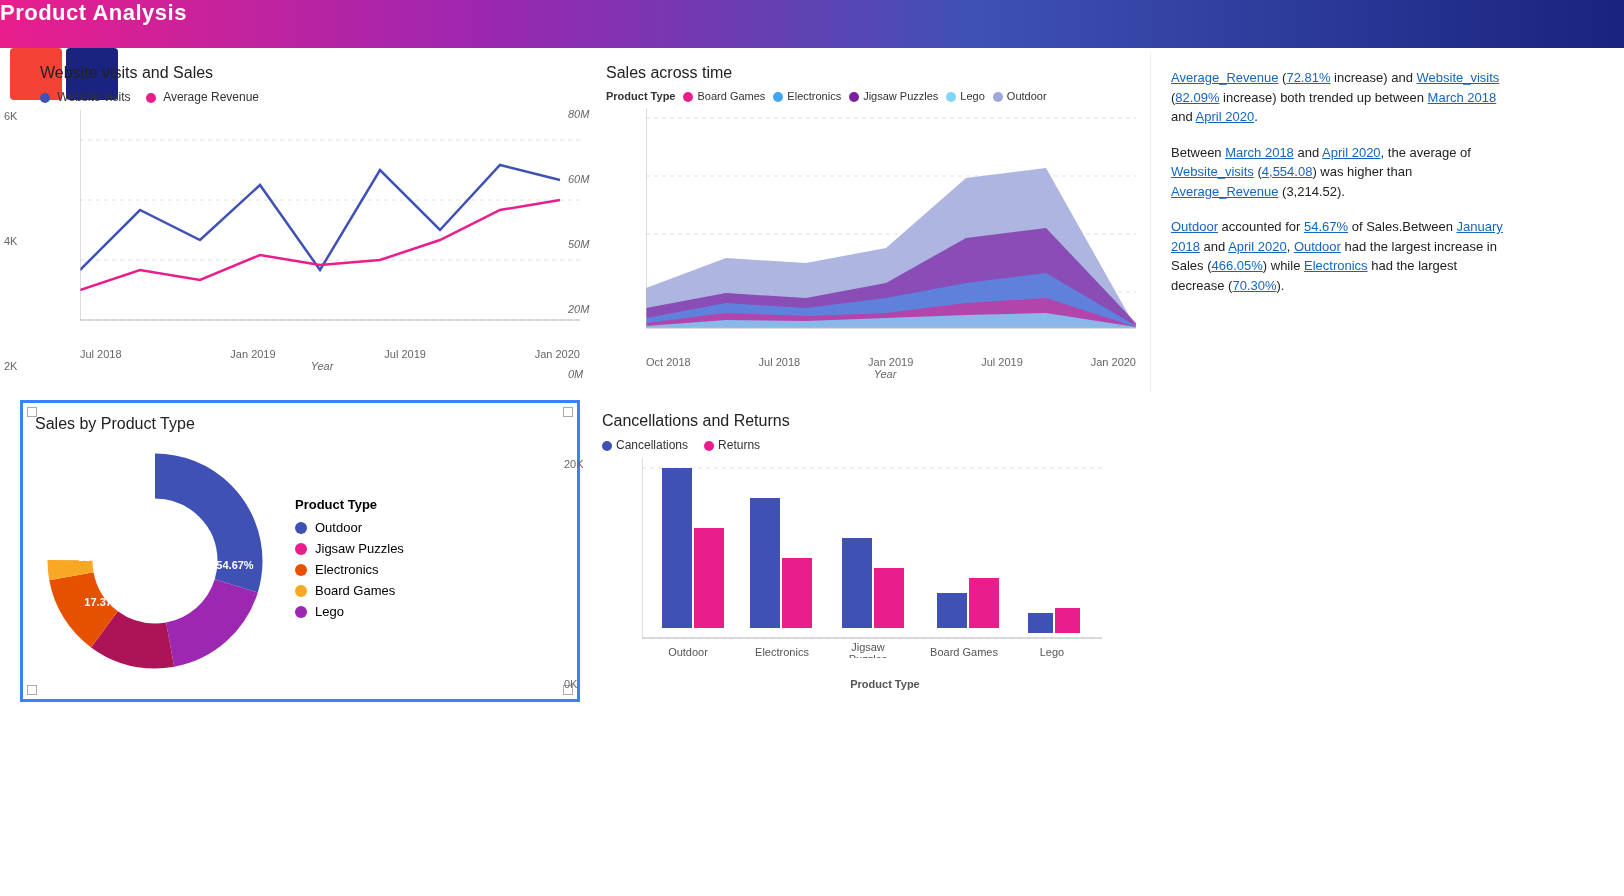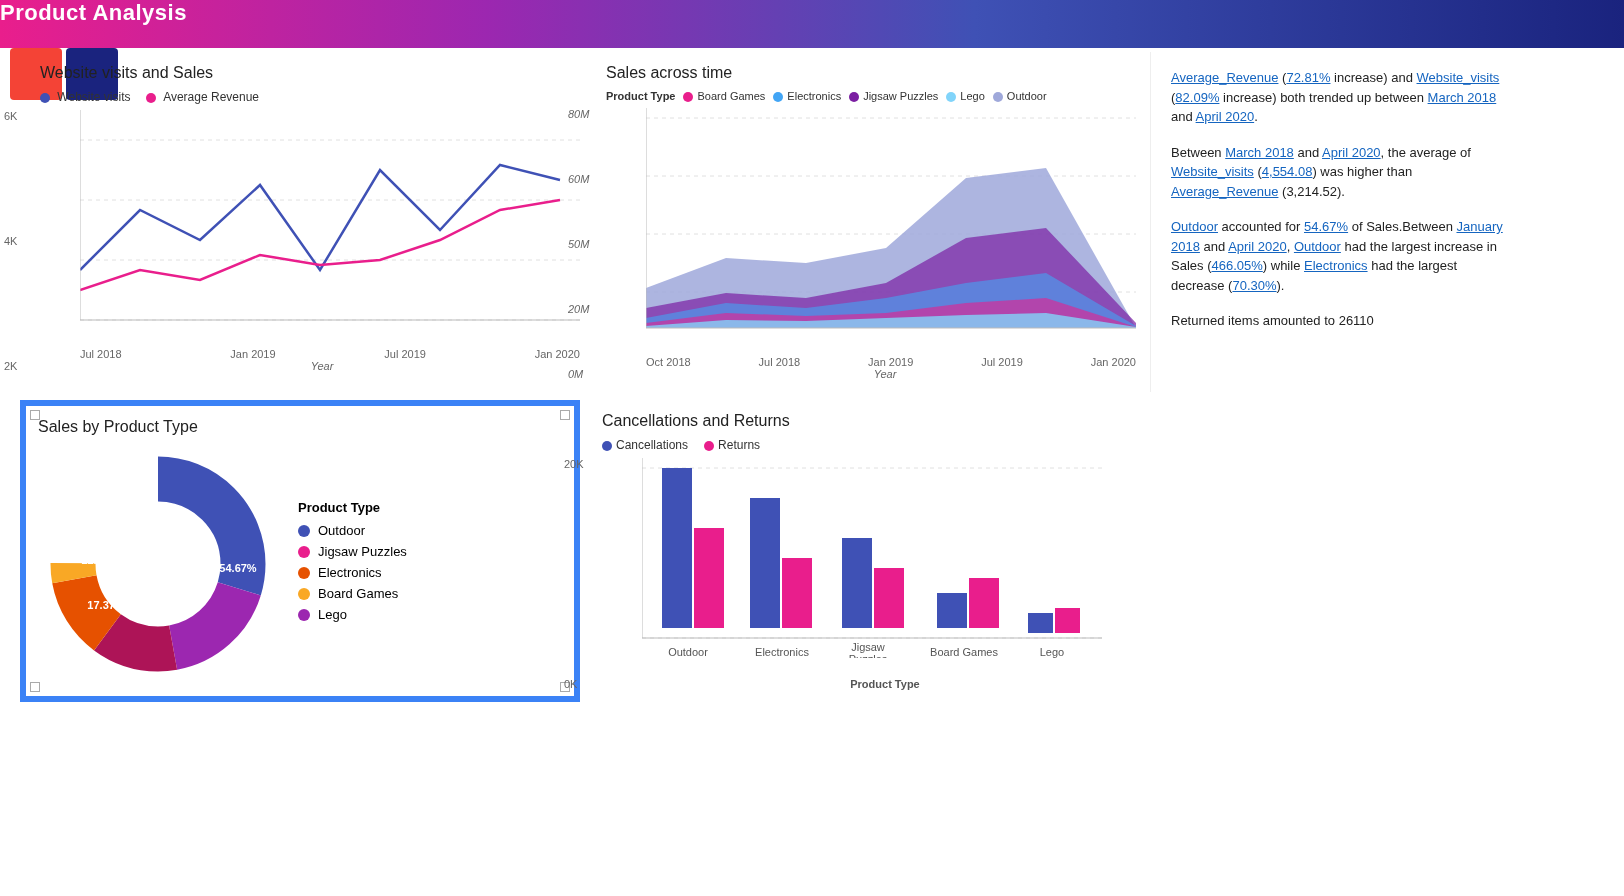--- a/index.html
+++ b/index.html
@@ -248,29 +248,28 @@
         </div>
         <div class="x-axis-title">Year</div>
       </div>
     </div>
 
     <div class="right-panel" style="flex:1; min-width:280px; max-width:380px;">
       <div id="insights-container">
           <p><a href="#">Average_Revenue</a> (<a href="#">72.81%</a> increase) and <a href="#">Website_visits</a> (<a href="#">82.09%</a> increase) both trended up between <a href="#">March 2018</a> and <a href="#">April 2020</a>.</p>
           <p>Between <a href="#">March 2018</a> and <a href="#">April 2020</a>, the average of <a href="#">Website_visits</a> (<a href="#">4,554.08</a>) was higher than <a href="#">Average_Revenue</a> (3,214.52).</p>
           <p><a href="#">Outdoor</a> accounted for <a href="#">54.67%</a> of Sales.Between <a href="#">January 2018</a> and <a href="#">April 2020</a>, <a href="#">Outdoor</a> had the largest increase in Sales (<a href="#">466.05%</a>) while <a href="#">Electronics</a> had the largest decrease (<a href="#">70.30%</a>).</p>
-          <p>Returned items amounted to 26110</p>
         </div>
     </div>
 
   </div>
 
   <div style="display:flex; flex-direction:row; gap:10px; margin-top:8px;">
 
-    <div style="width:560px; border:6px solid #3b82f6; padding:12px; position:relative;">
+    <div style="width:560px; border:3px solid #3b82f6; padding:12px; position:relative;">
 
       <div style="position:absolute;top:4px;left:4px;width:10px;height:10px;border:1px solid #aaa;"></div>
       <div style="position:absolute;top:4px;right:4px;width:10px;height:10px;border:1px solid #aaa;"></div>
       <div style="position:absolute;bottom:4px;left:4px;width:10px;height:10px;border:1px solid #aaa;"></div>
       <div style="position:absolute;bottom:4px;right:4px;width:10px;height:10px;border:1px solid #aaa;"></div>
       <div class="panel-title">Sales by Product Type</div>
       <div class="donut-container">
 
         <svg width="240" height="240" viewBox="0 0 240 240">
 

